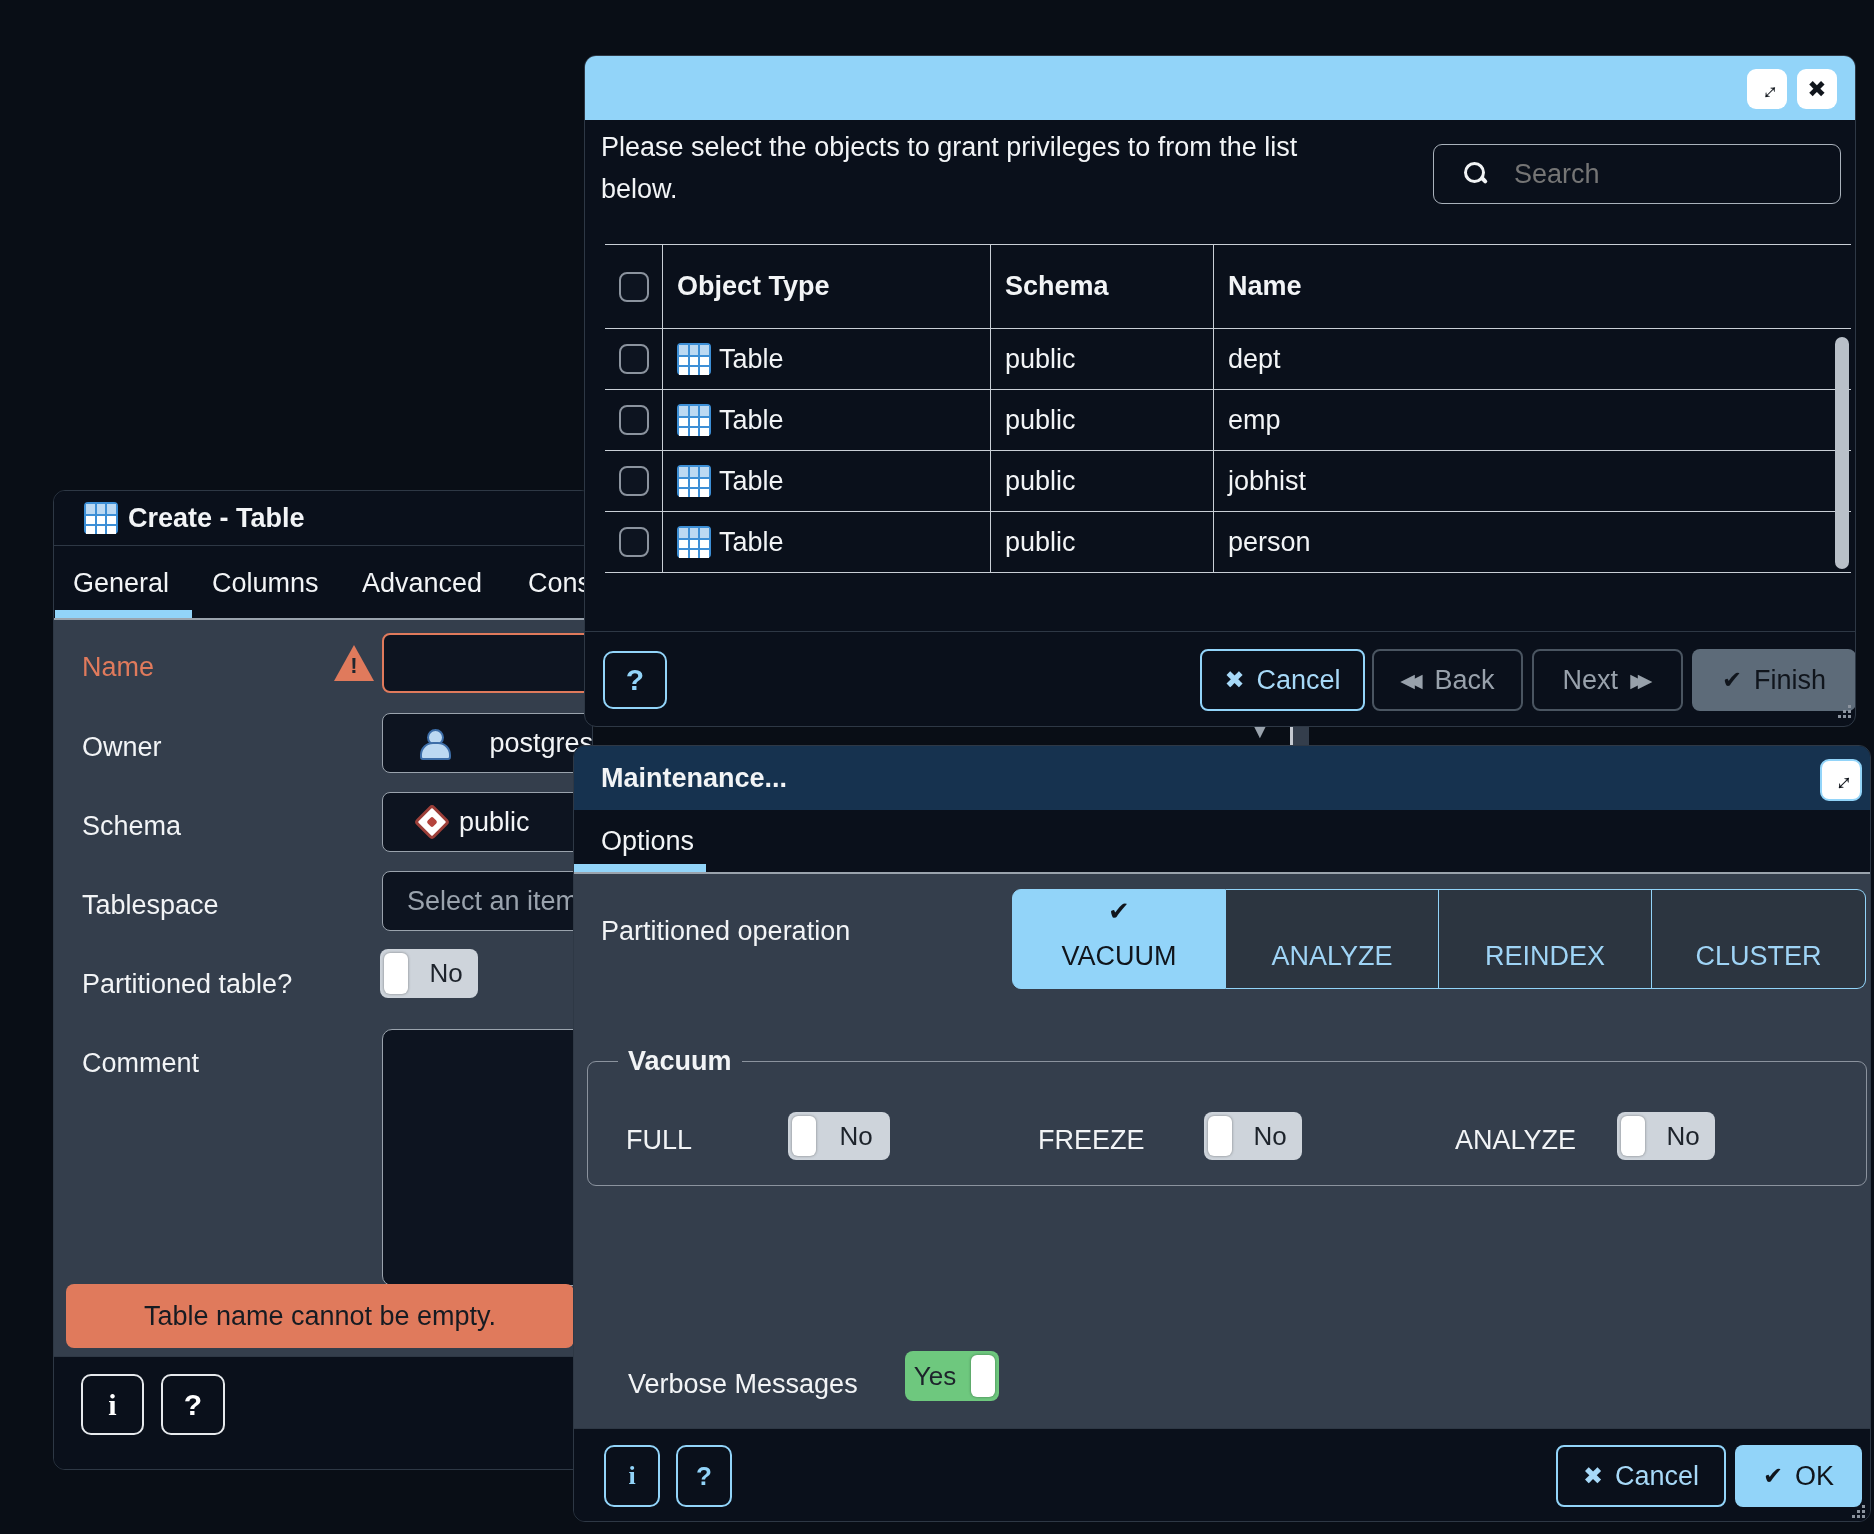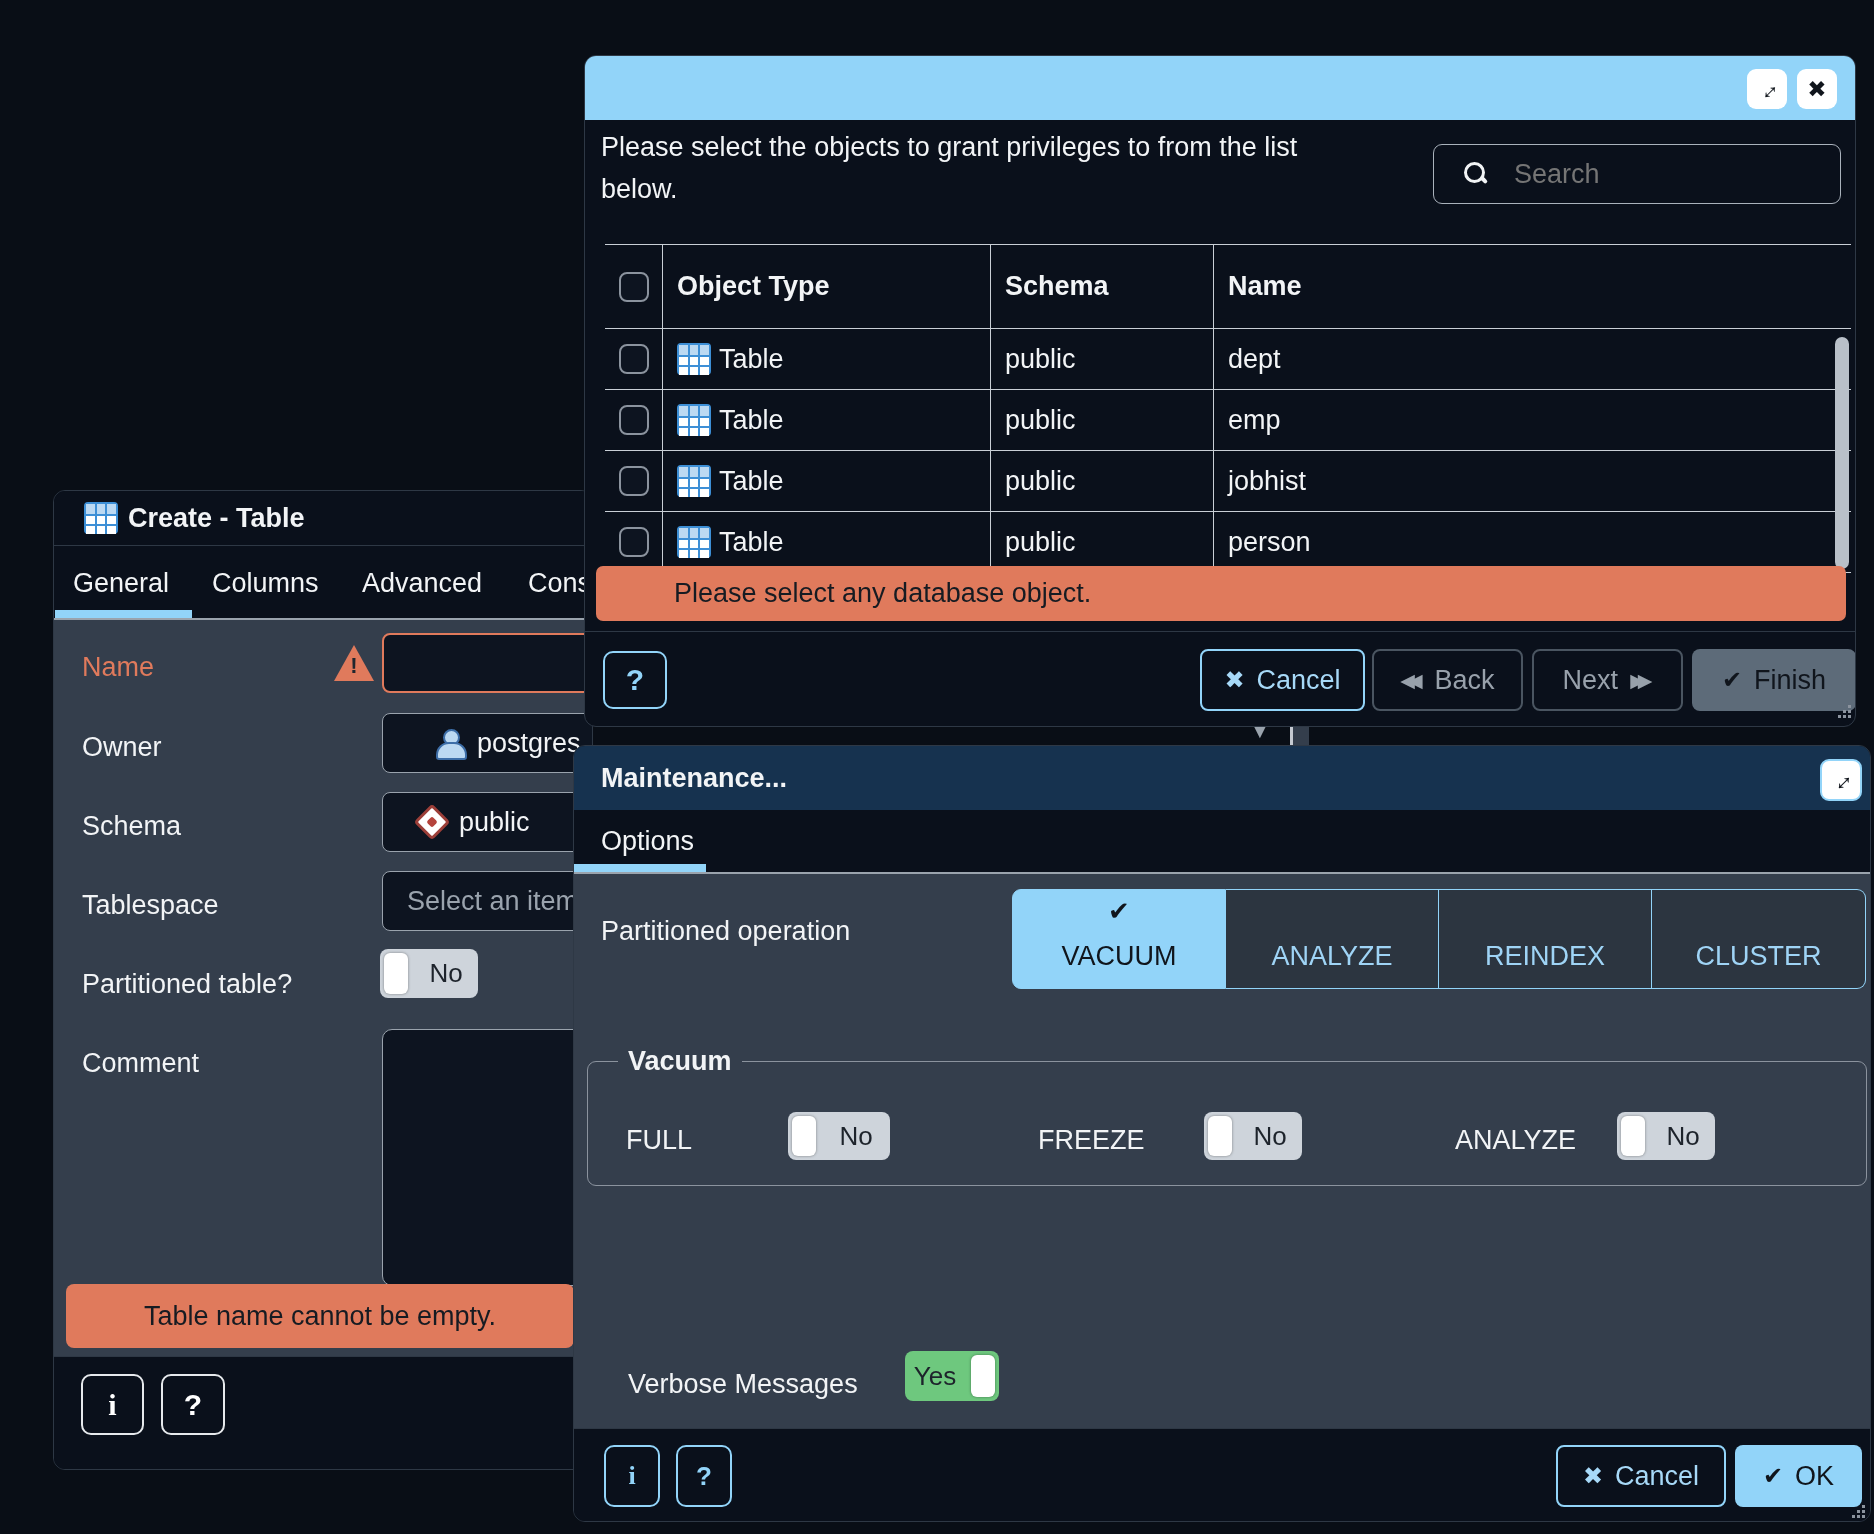--- a/index.html
+++ b/index.html
@@ -102,21 +102,21 @@
     </div>
     <div class="abs" style="left:0;top:129px;width:100%;height:736px;background:var(--slate);">
 
       <span class="abs t27" style="left:28px;top:32px;color:var(--orange);">Name</span>
       <span class="abs warn-tri" style="left:280px;top:25px;">
           <b>!</b>
         </span>
       <div class="field-box" style="left:328px;top:13px;width:212px;height:60px;border:2px solid var(--orange);"></div>
 
       <span class="abs t27" style="left:28px;top:112px;">Owner</span>
-      <div class="field-box" style="left:328px;top:93px;width:212px;height:60px;padding-left:52px;gap:12px;">
+      <div class="field-box" style="left:328px;top:93px;width:212px;height:60px;padding-left:36px;gap:12px;justify-content:space-between;">
         <span class="user-glyph"></span>
         <span class="t27">postgres</span>
       </div>
 
       <span class="abs t27" style="left:28px;top:191px;">Schema</span>
       <div class="field-box" style="left:328px;top:172px;width:212px;height:60px;padding-left:36px;gap:14px;">
         <span class="schema-glyph"></span>
         <span class="t27">public</span>
       </div>
 
@@ -353,23 +353,20 @@
         <div class="gw-cell" style="left:386px;width:223px;padding-left:14px;">
             <span class="t27">public</span>
           </div>
         <div class="gw-cell last" style="left:609px;width:637px;padding-left:14px;">
             <span class="t27">person</span>
           </div>
       </div>
       <span class="abs" style="left:1230px;top:93px;width:14px;height:232px;background:#b9c0c8;border-radius:7px;"></span>
     </div>
 
-    <div class="abs" style="left:11px;top:510px;width:1250px;height:55px;background:var(--orange);border-radius:7px;display:flex;align-items:center;padding-left:78px;">
-      <span style="font-size:27px;color:#161b22;">Please select any database object.</span>
-    </div>
     <div class="abs" style="left:0;top:575px;width:100%;height:1px;background:var(--line);"></div>
 
     <div class="icon-btn abs" style="left:18px;top:595px;width:64px;height:58px;">
       <span>?</span>
     </div>
     <div class="btn blue-outline abs" style="left:615px;top:593px;width:165px;height:62px;">
       <span class="bicon">✖</span>
       <span>Cancel</span>
     </div>
     <div class="btn disabled abs" style="left:787px;top:593px;width:151px;height:62px;">

